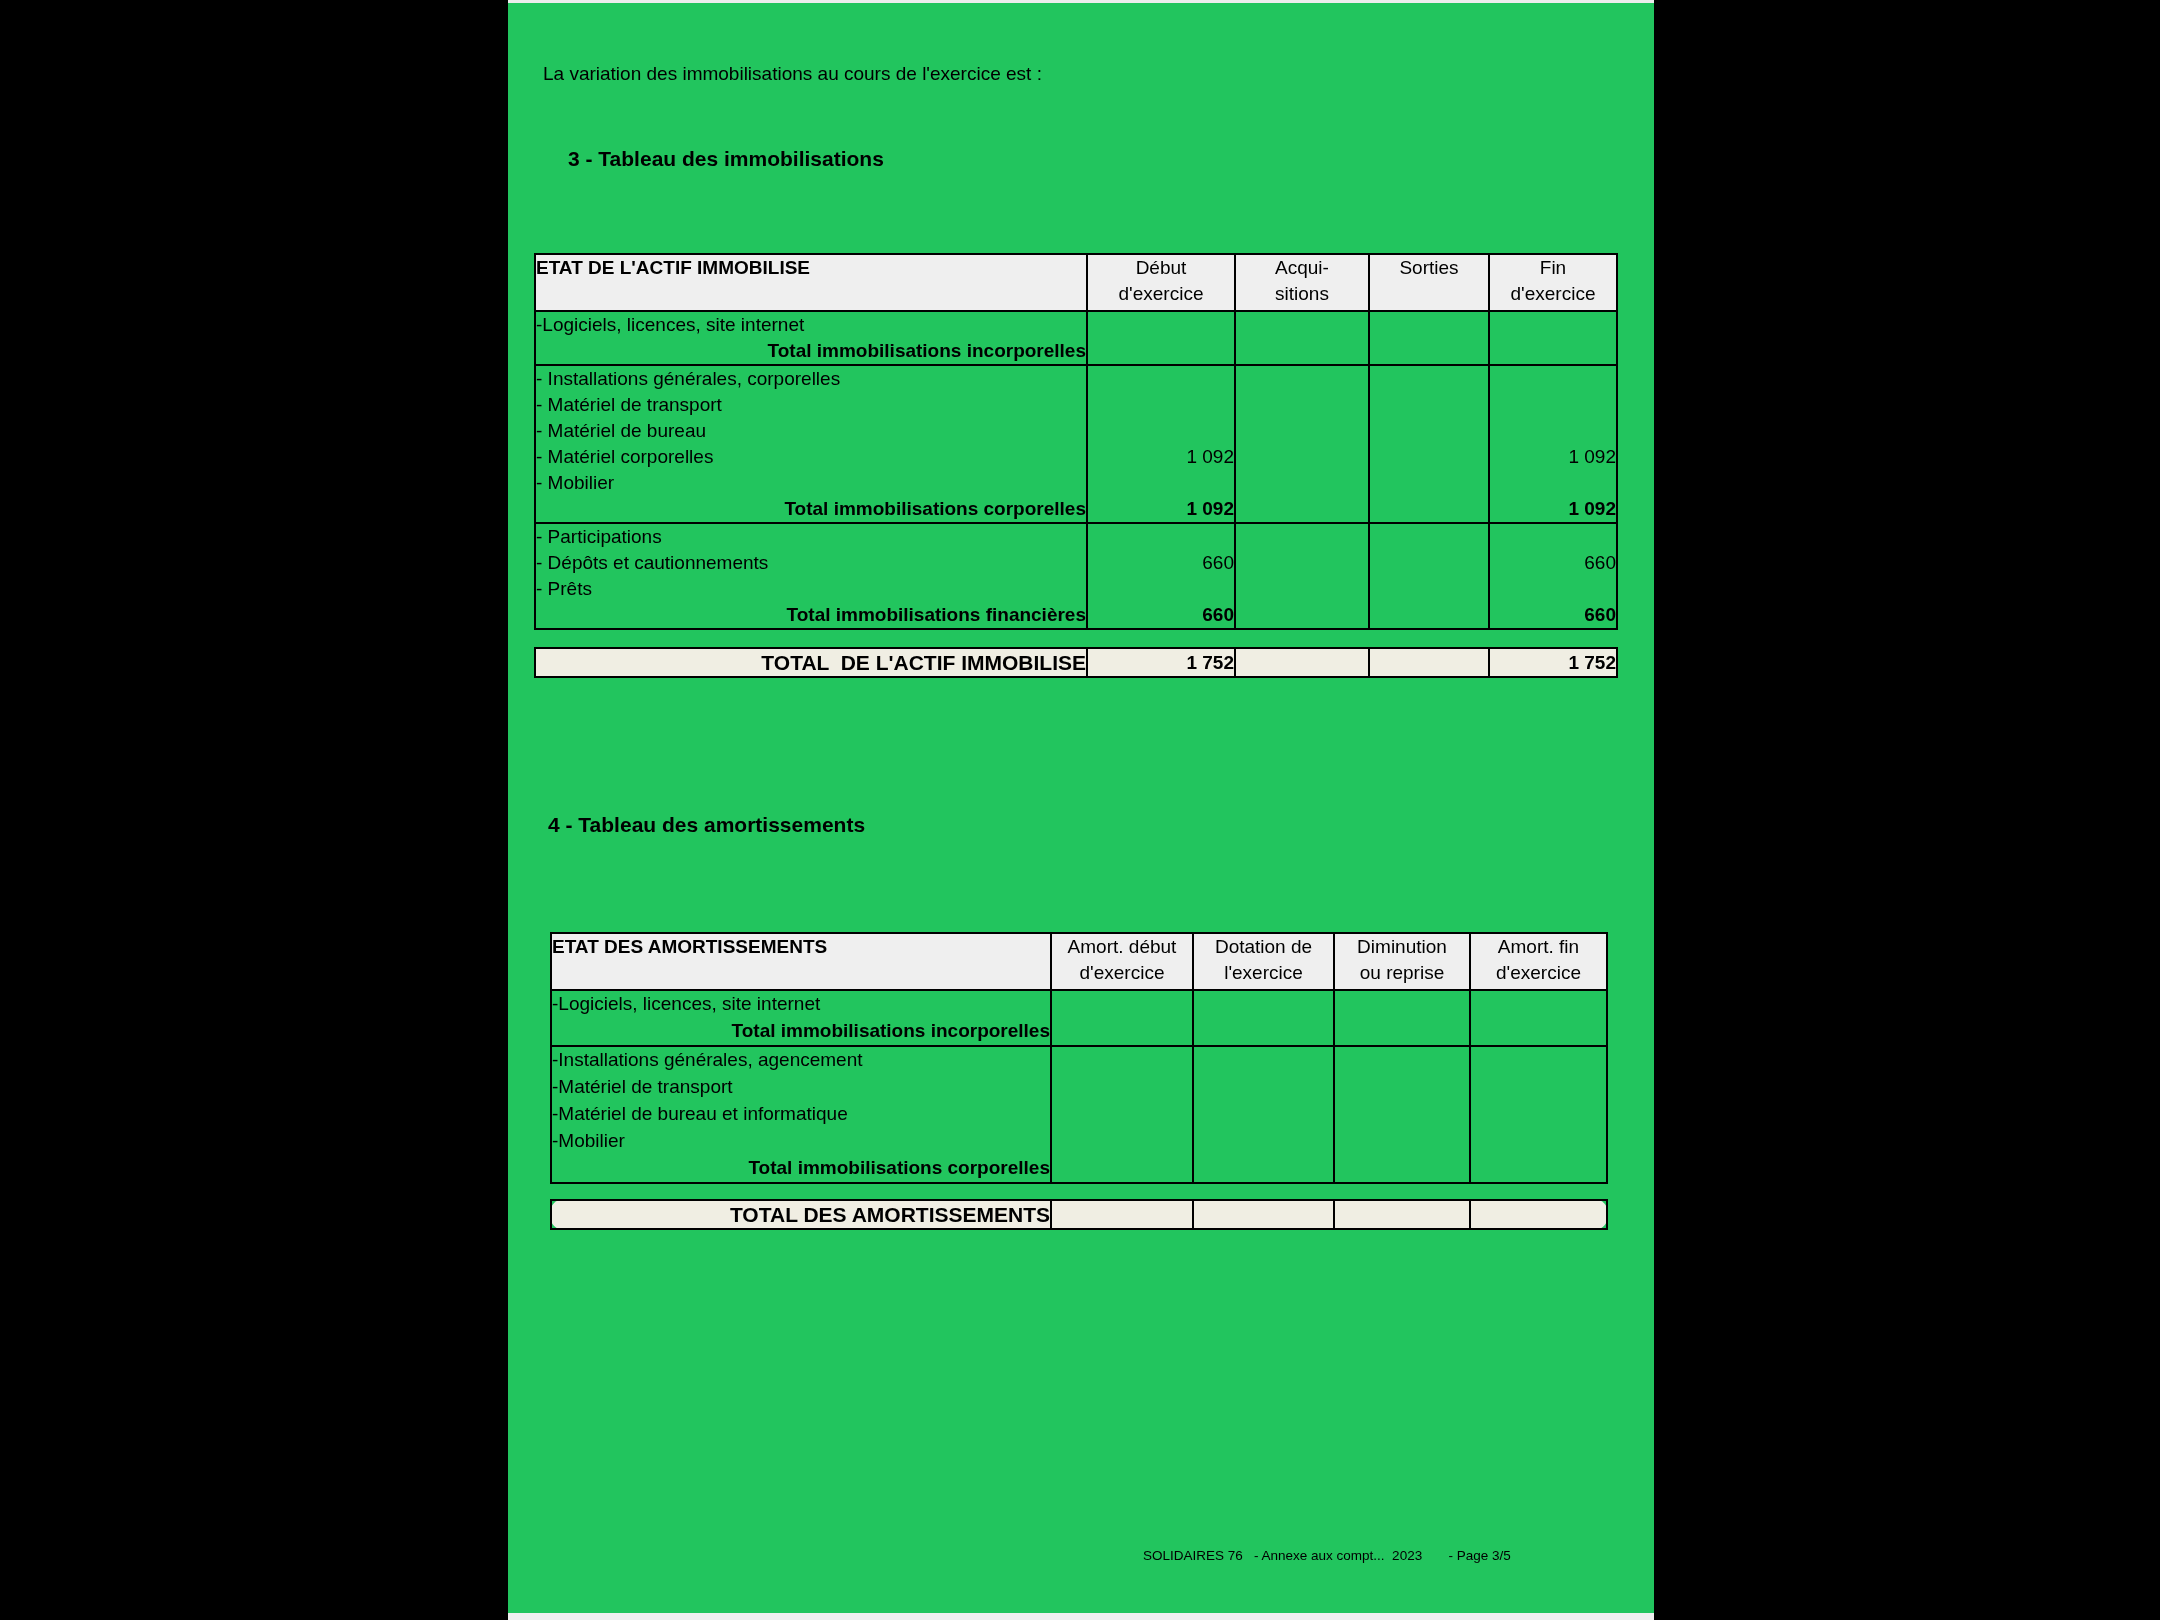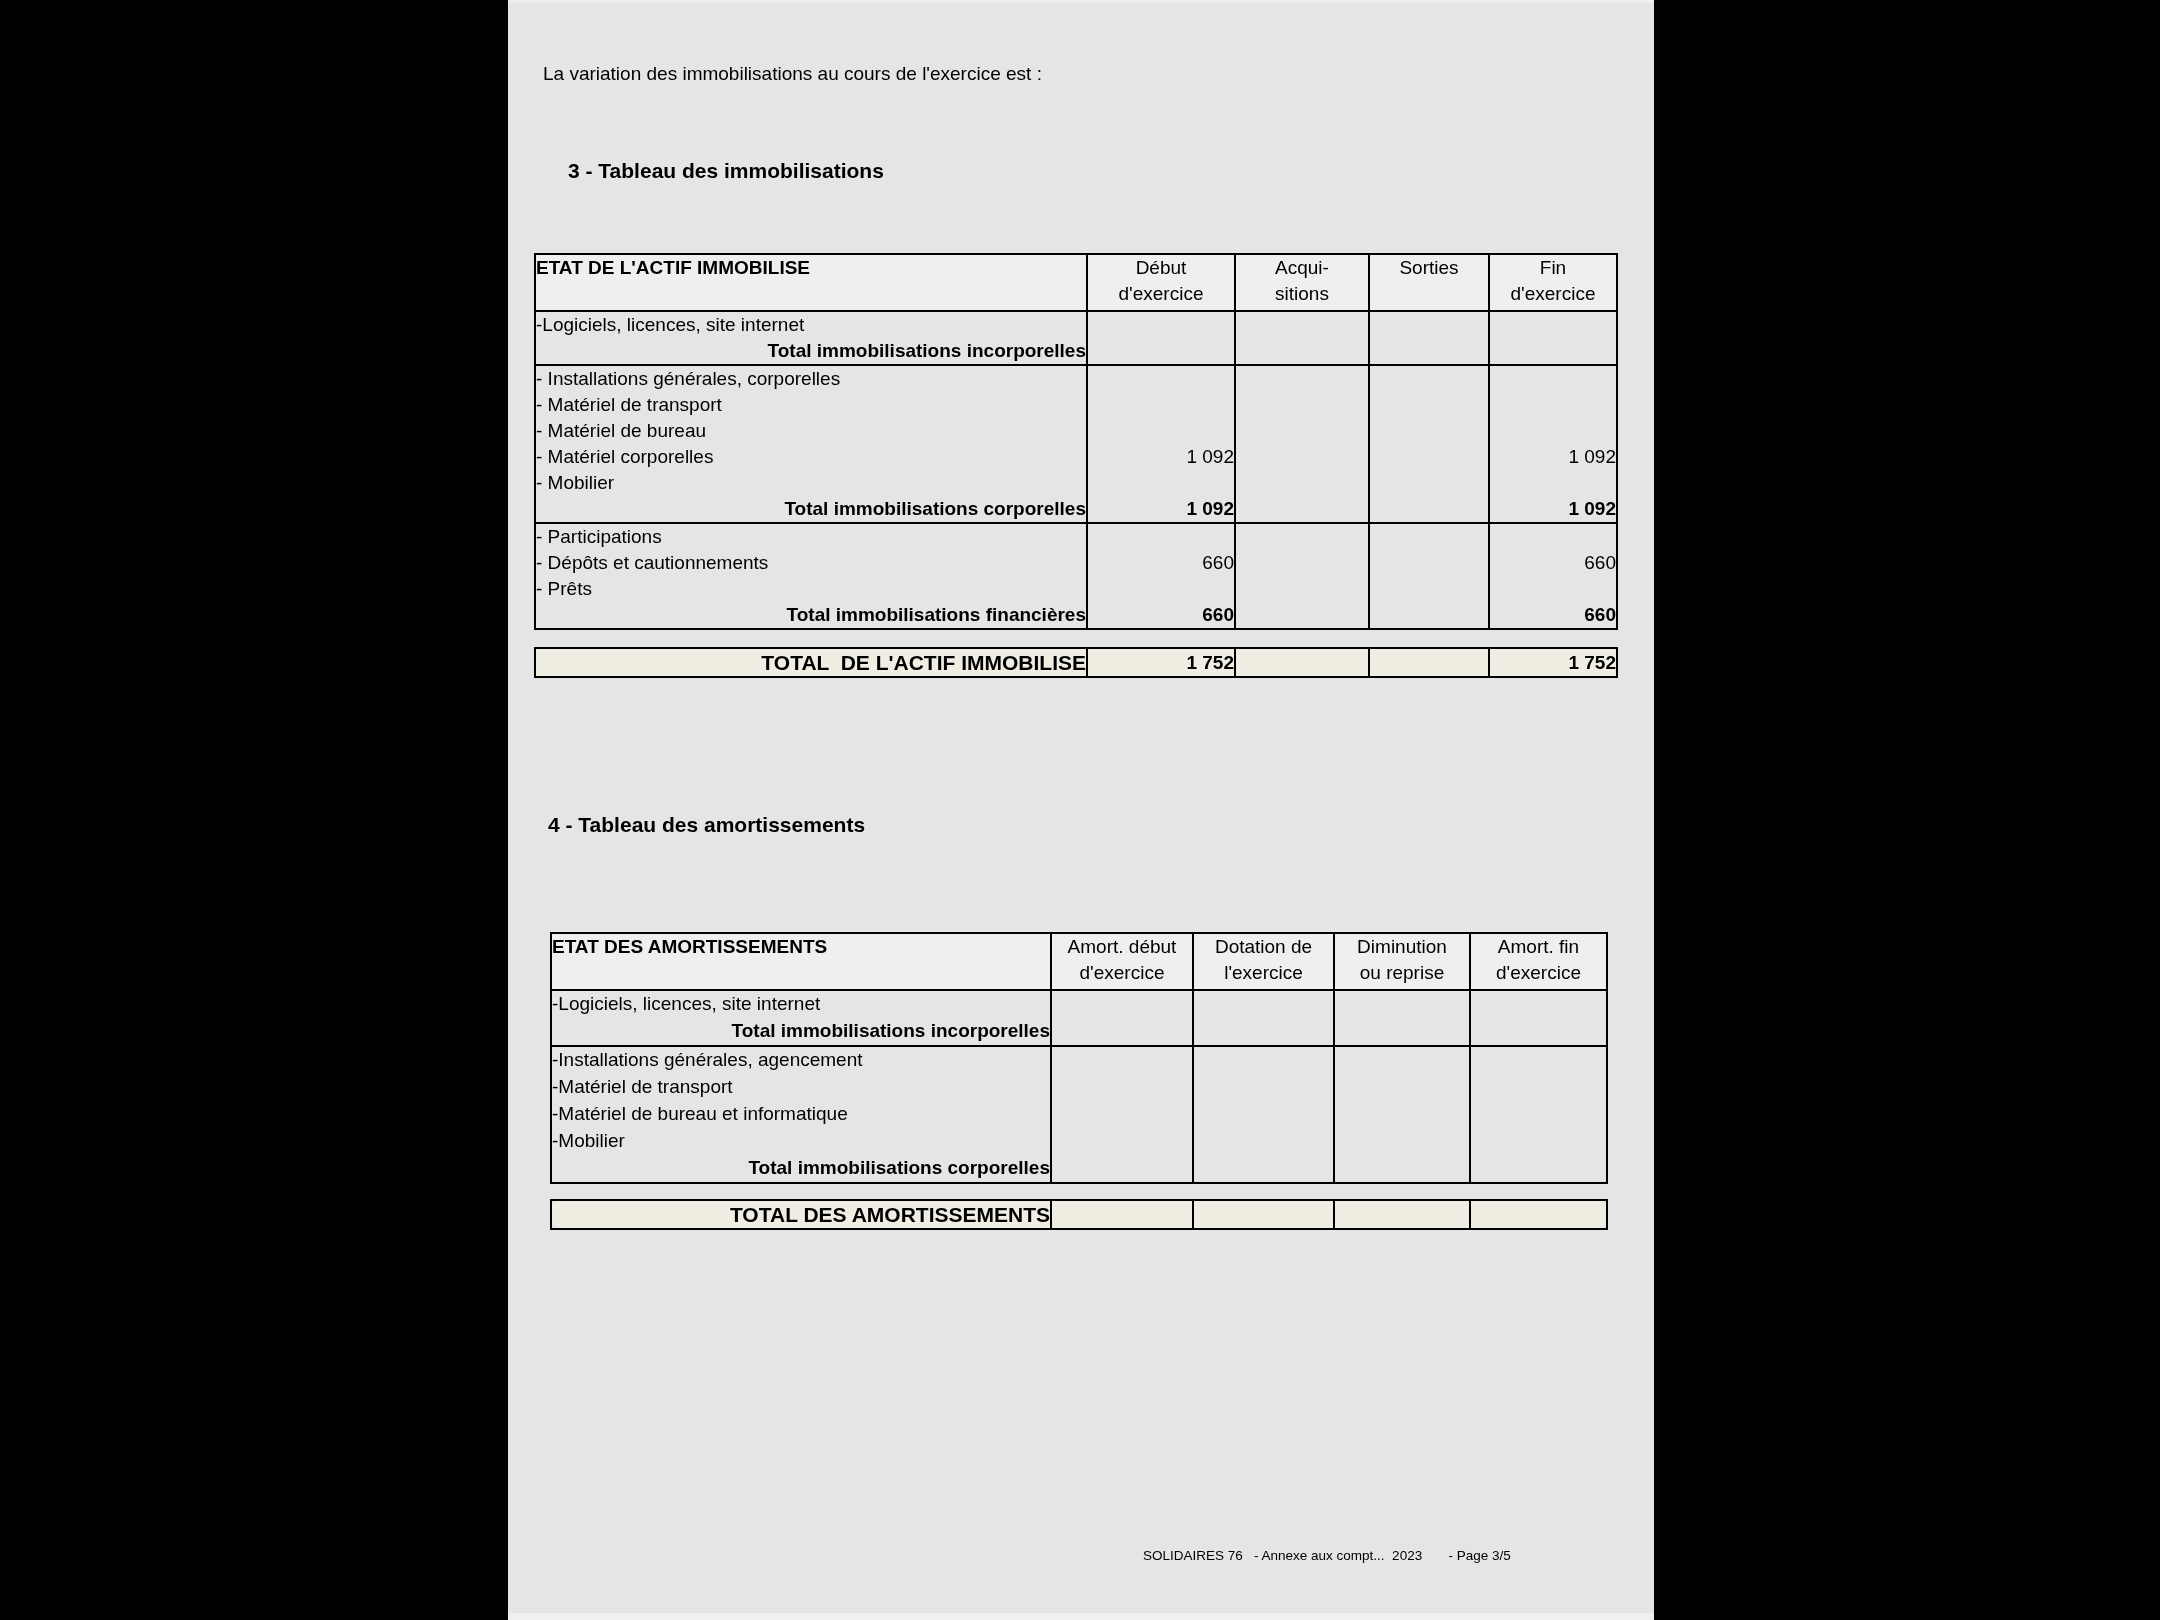--- a/index.html
+++ b/index.html
@@ -3,27 +3,27 @@
 <meta charset="utf-8">
 <style>
   html,body{margin:0;padding:0;}
   body{
     width:2160px;height:1620px;position:relative;
     background:#000;overflow:hidden;
     font-family:"Liberation Sans", sans-serif;color:#000;
   }
   .page{
     position:absolute;left:508px;top:0;width:1146px;height:1620px;
-    background:#e5e5e5;
+    background:#22c55e;
   }
   .page-edge-top{position:absolute;left:0;top:0;width:100%;height:3px;background:#ededed;}
   .page-edge-bottom{position:absolute;left:0;bottom:0;width:100%;height:7px;background:#f0f0f0;}
   .intro{position:absolute;left:35px;top:62px;font-size:19px;line-height:24px;}
   .heading{position:absolute;font-size:21px;font-weight:bold;line-height:25px;white-space:pre;}
-  #h3{left:60px;top:158px;}
+  #h3{left:60px;top:146px;}
   #h4{left:40px;top:812px;}
 
   table.t, table.gt{
     position:absolute;border-collapse:collapse;table-layout:fixed;
     border:2px solid #000000;
   }
   table.t td, table.gt td{
     padding:0;vertical-align:top;overflow:hidden;
     border-left:2px solid #000;
     font-size:19px;line-height:26px;

